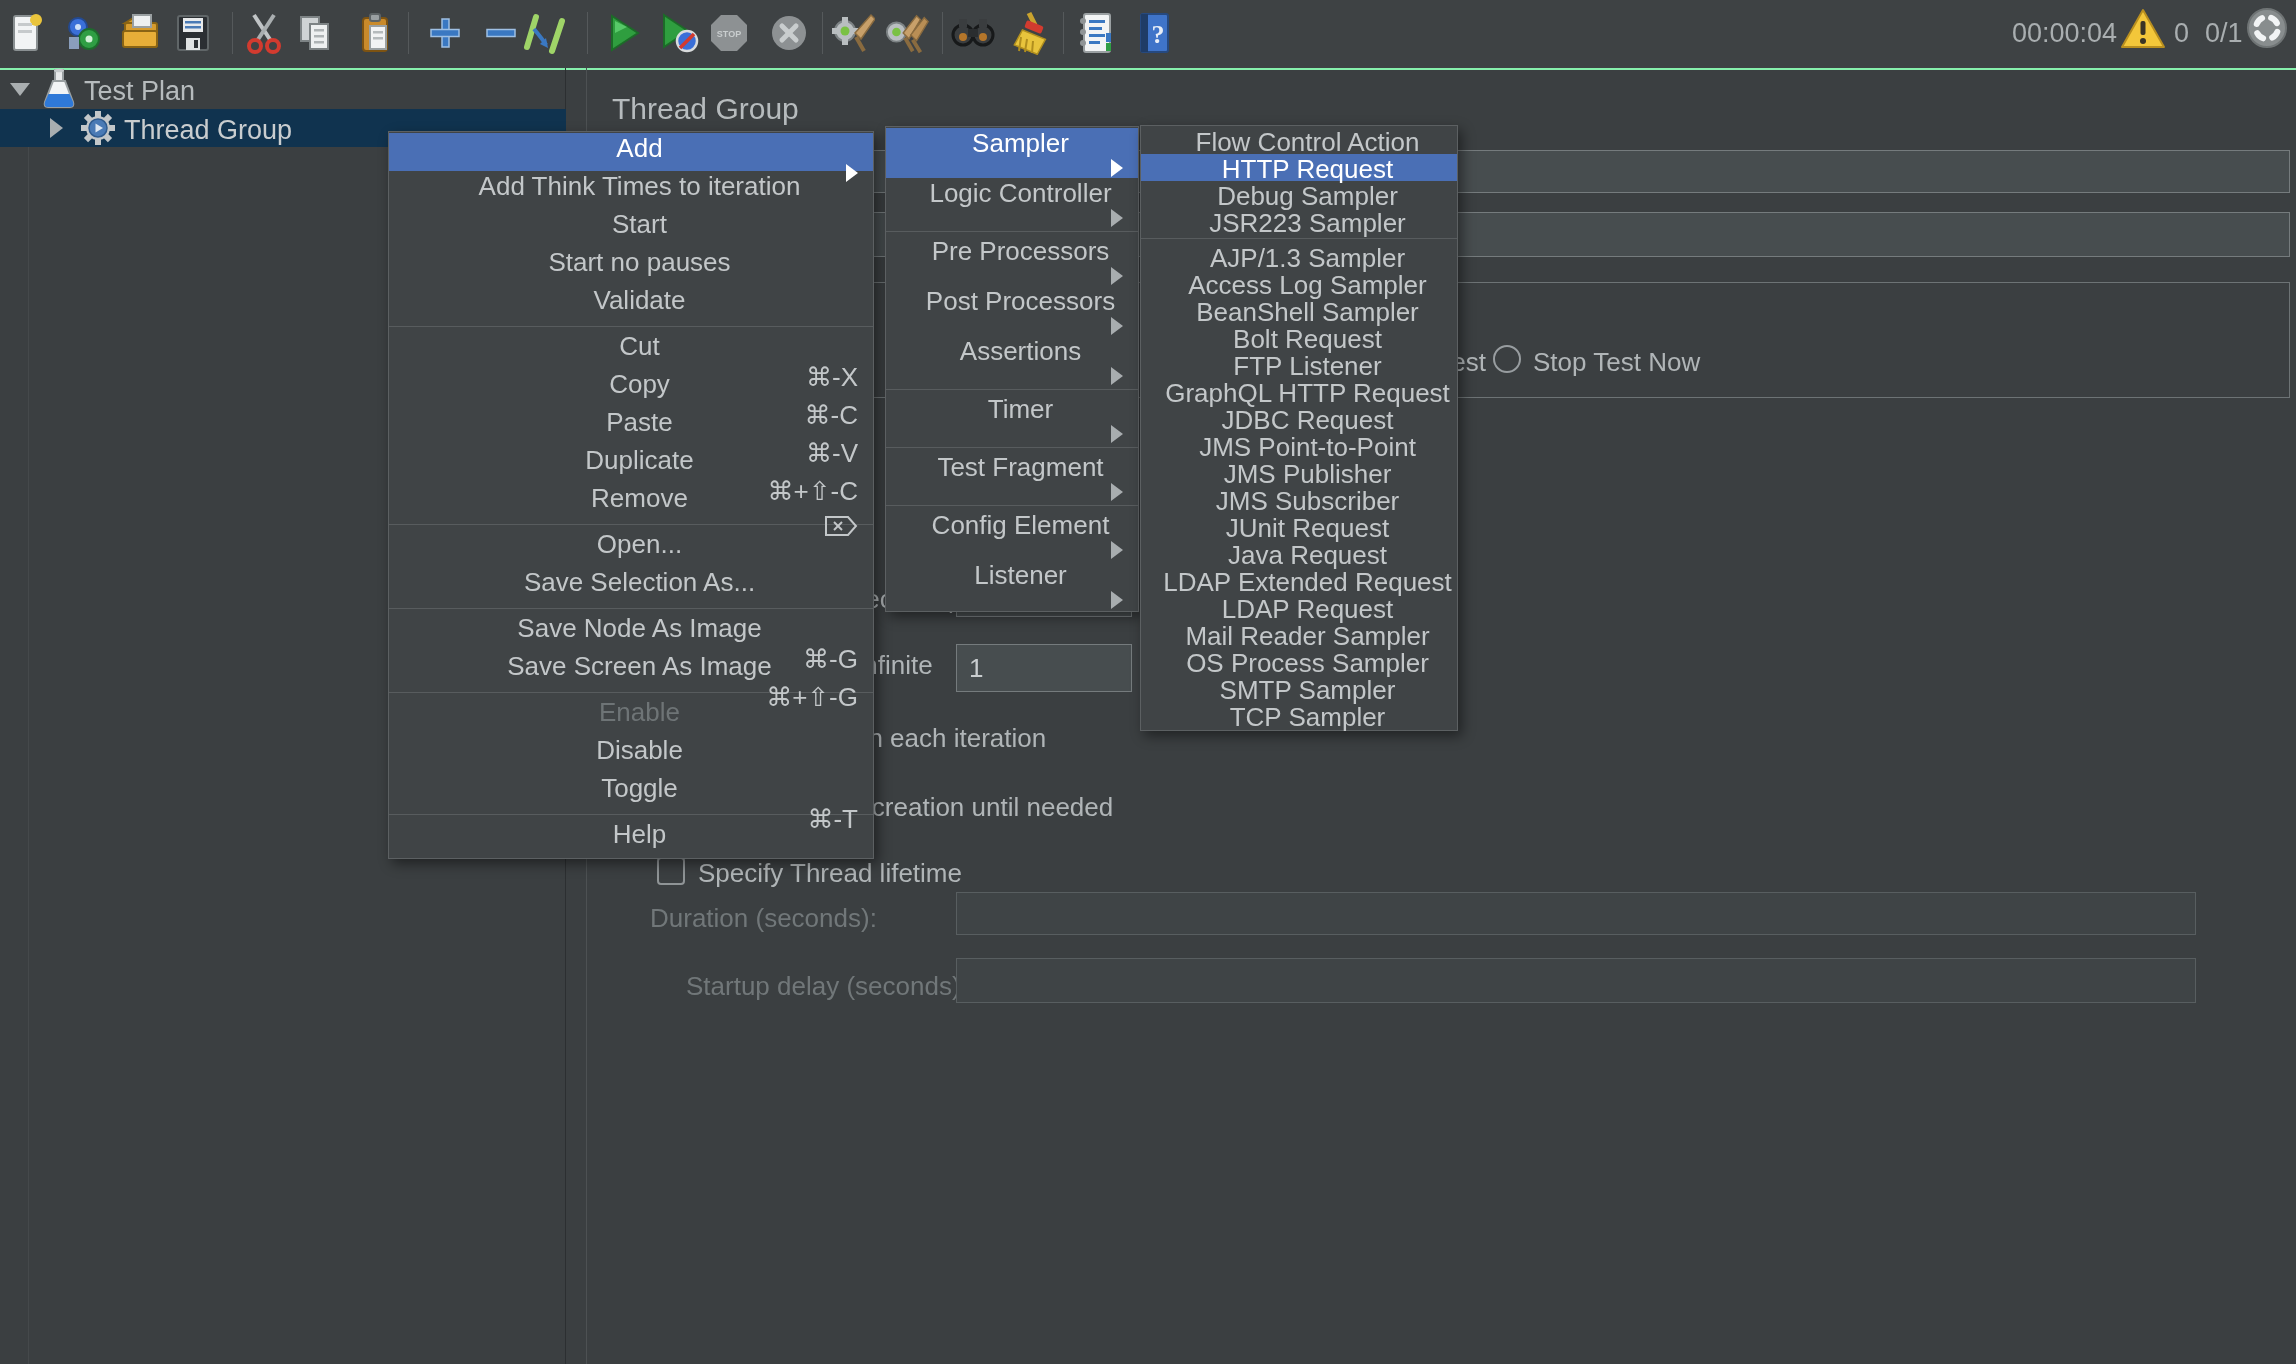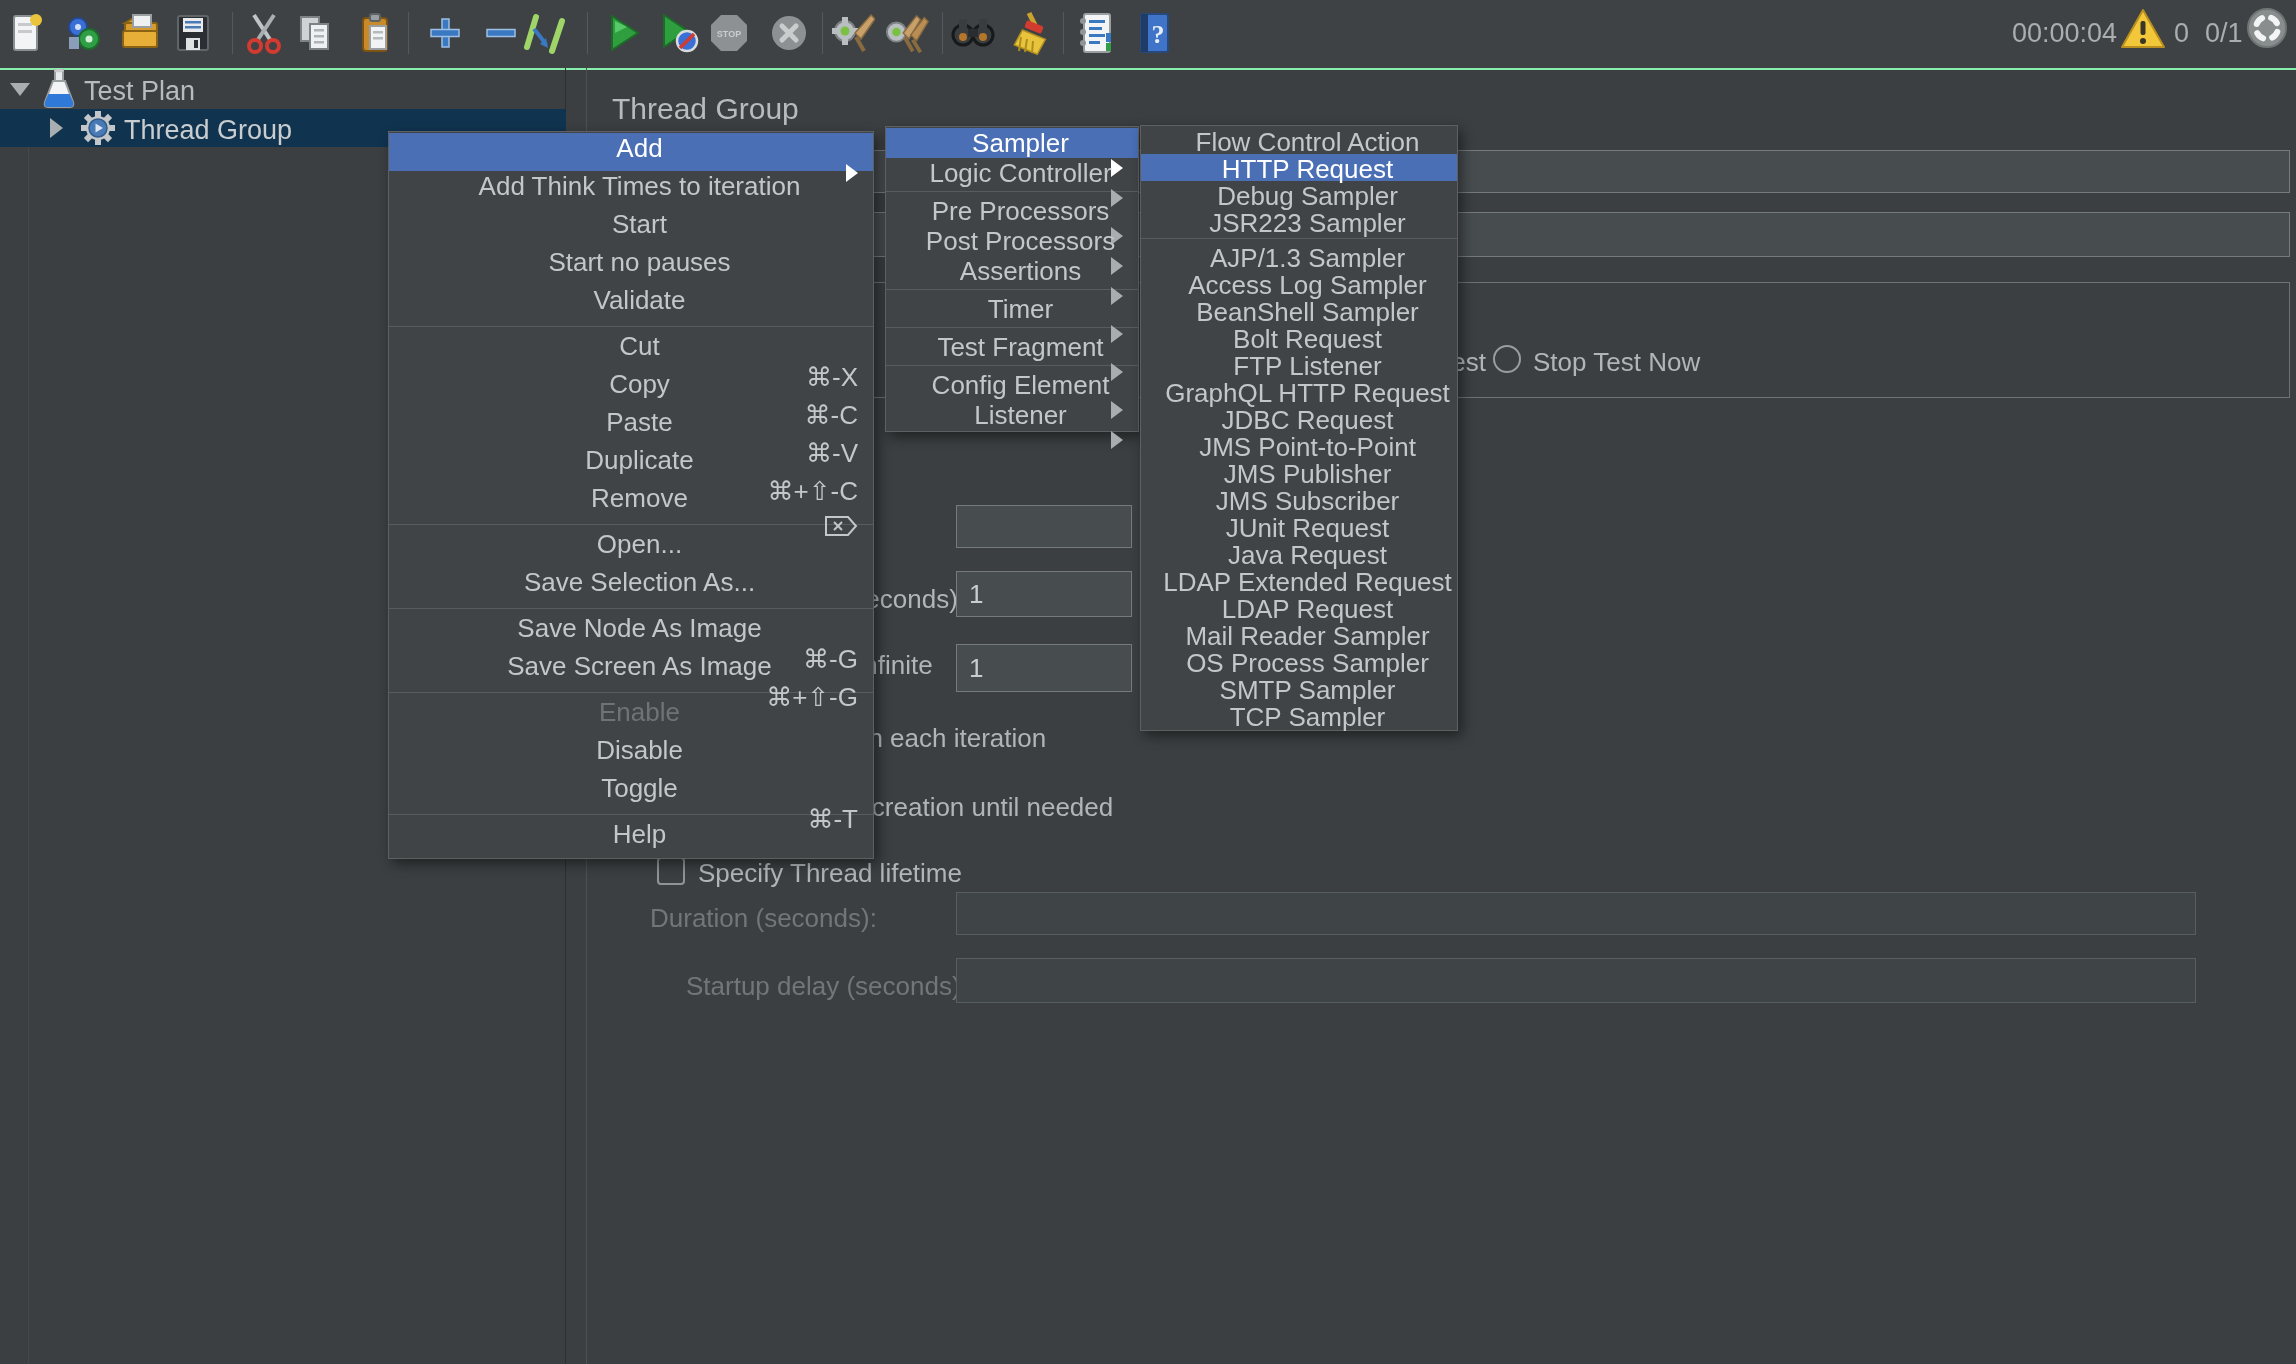--- a/index.html
+++ b/index.html
@@ -31,21 +31,21 @@
   .form-label{position:absolute;font-size:26px;color:#b0b5b7;white-space:nowrap;}
   .form-label.disabled{color:#717779;}
   .checkbox{position:absolute;width:28px;height:28px;border:2px solid #8f9496;border-radius:4px;box-sizing:border-box;}
   .radio{position:absolute;width:28px;height:28px;border:2px solid #989da0;border-radius:50%;box-sizing:border-box;}
   #action-box{position:absolute;left:600px;top:282px;width:1690px;height:116px;border:1px solid #6d7375;box-sizing:border-box;}
   
   .menu{position:absolute;background:#404446;border:1px solid #5c6062;box-sizing:border-box;
         box-shadow:4px 5px 12px rgba(0,0,0,.45);padding:1px 0;font-size:26px;color:#c3c7c9;}
   .mi{display:flex;align-items:center;padding:0 15px 0 32px;white-space:nowrap;flex-direction:column;}
   #context-menu .mi{height:38px;}
-  #add-submenu .mi{height:30px;}
+  #add-submenu .mi{height:50px;}
   #sampler-menu .mi{height:27px;}
   .mi.highlighted{background:#4a6fb5;color:#ffffff;}
   .mi.disabled{color:#6e7476;}
   .mi-label{pointer-events:none;}
   .mi-shortcut{margin-left:auto;padding-left:40px;display:flex;align-items:center;}
   .mi-arrow{margin-left:auto;width:0;height:0;border-top:9px solid transparent;border-bottom:9px solid transparent;border-left:12px solid #a8adaf;}
   .mi.highlighted .mi-arrow{border-left-color:#ffffff;}
   .mi-sep{height:1px;background:#585c5e;margin:3px 0 4px 0;}
   #context-menu{left:388px;top:131px;width:486px;}
   #add-submenu{left:885px;top:126px;width:254px;}

